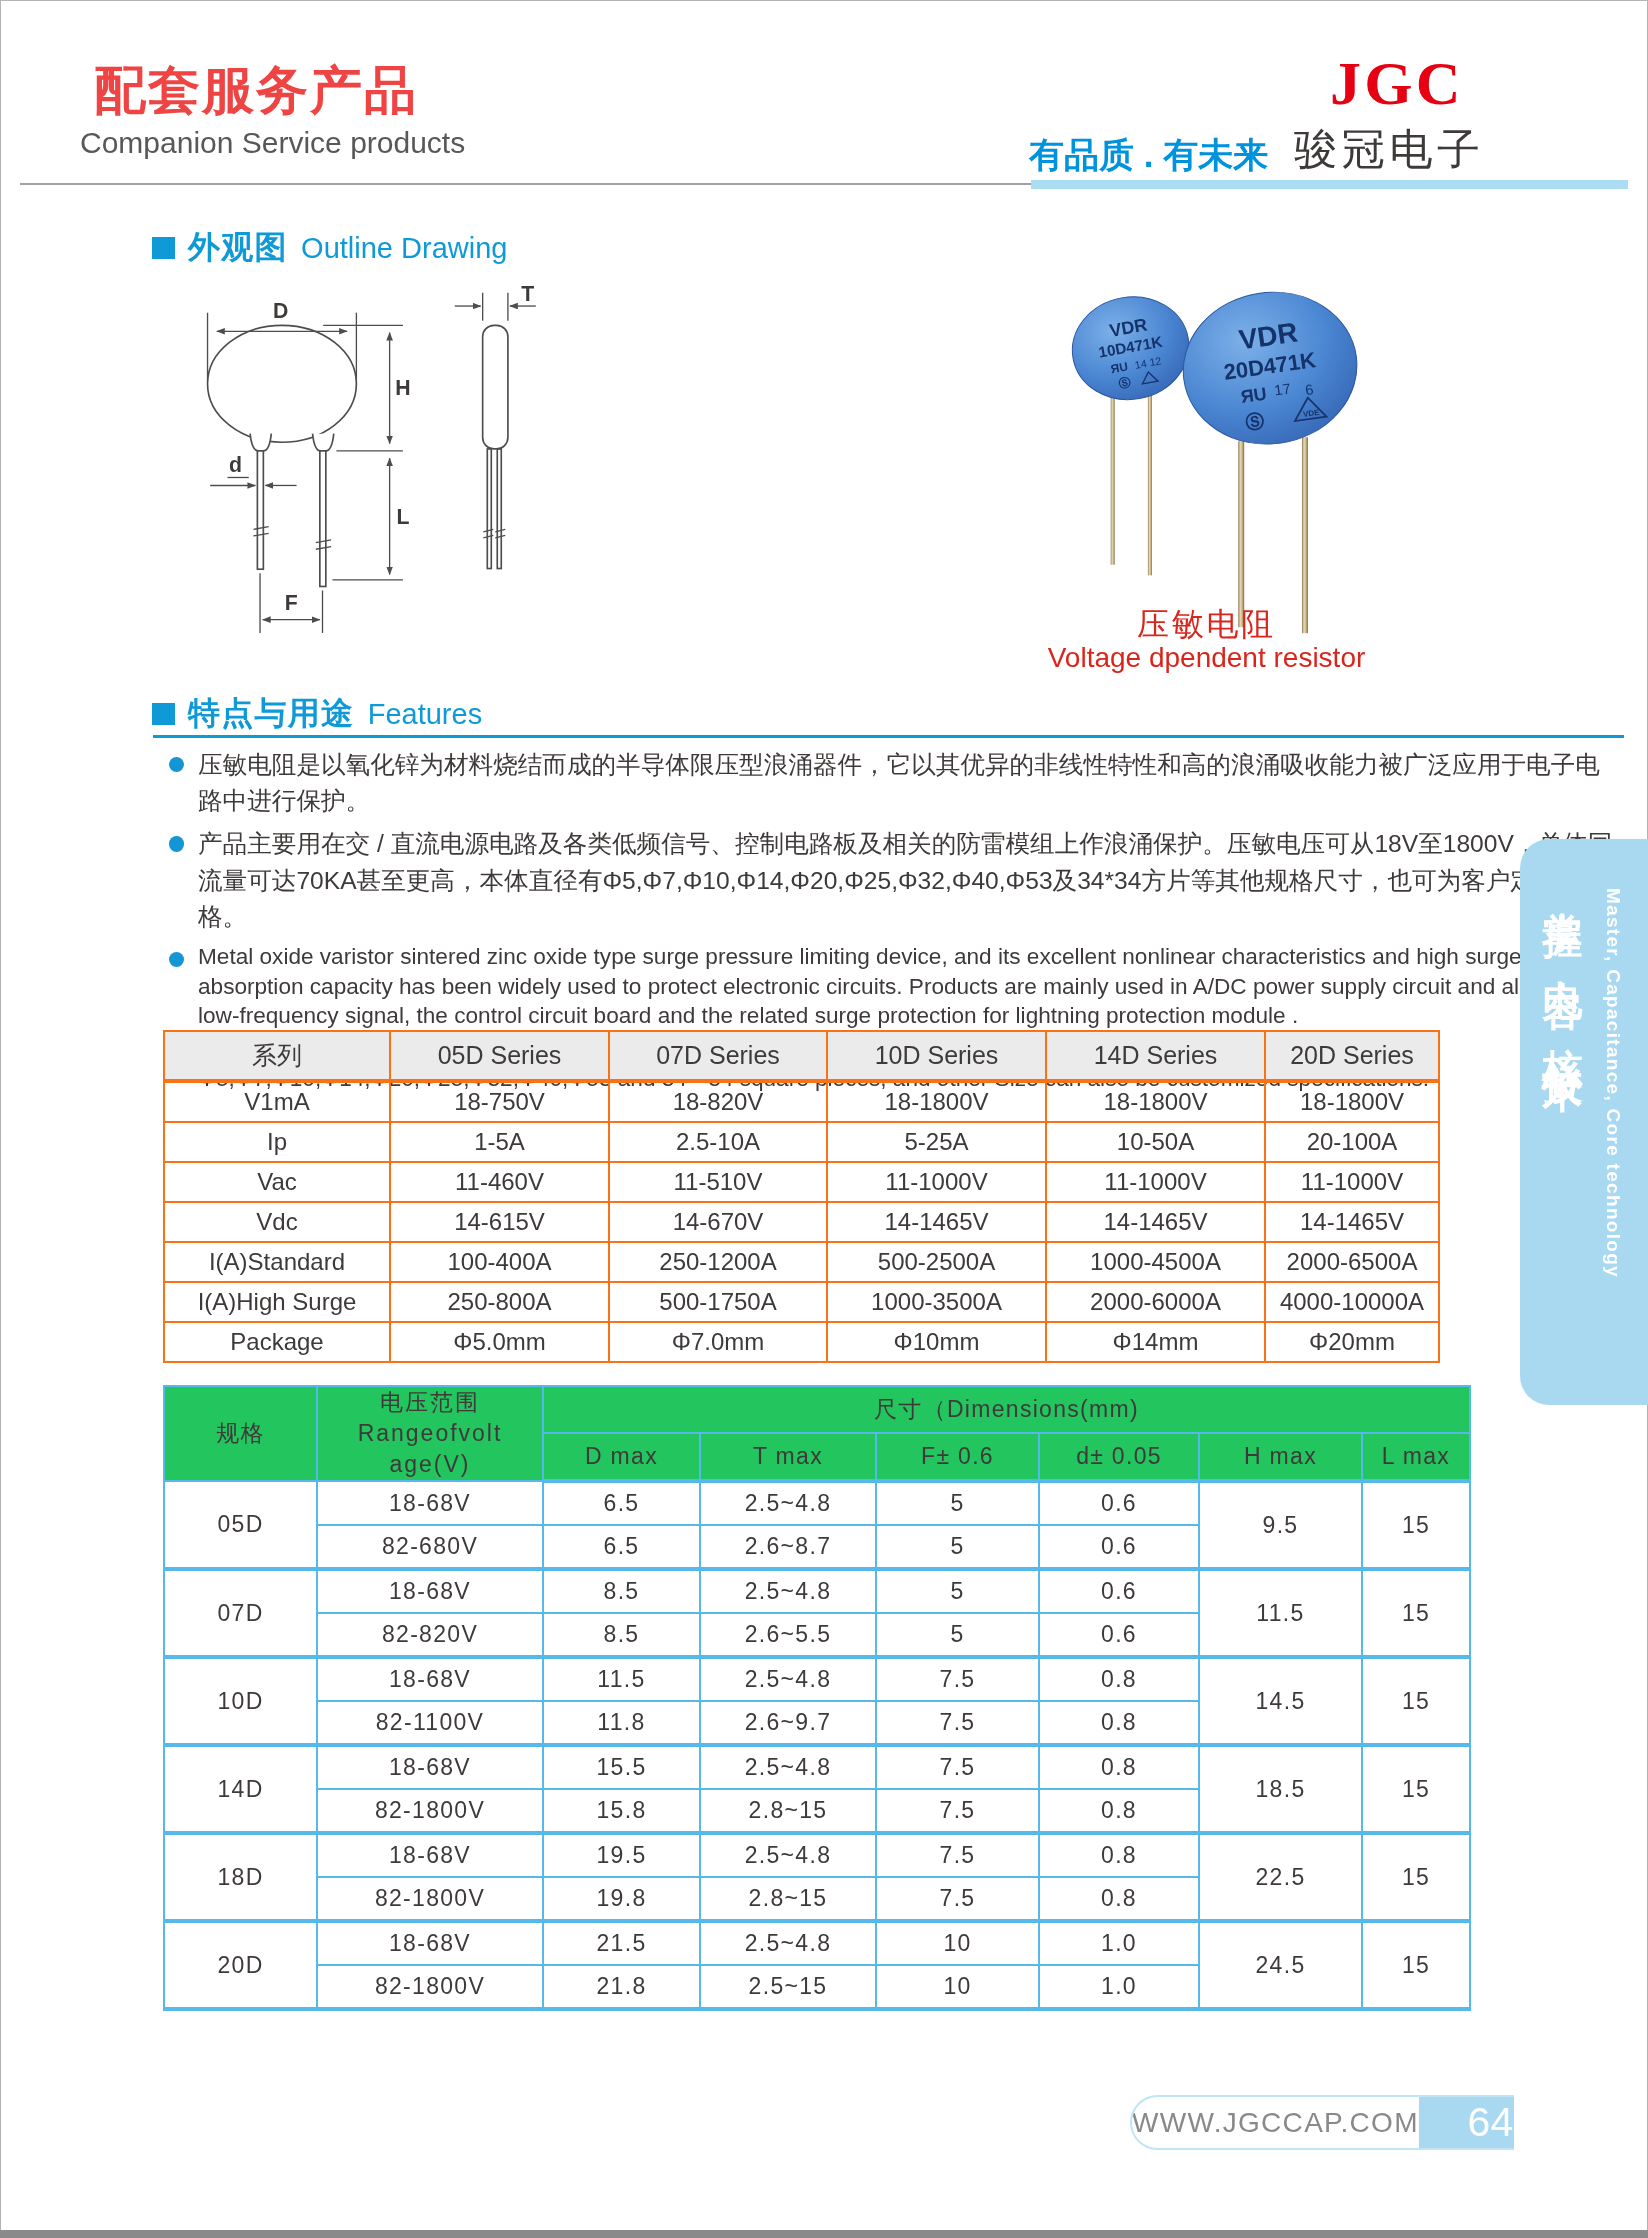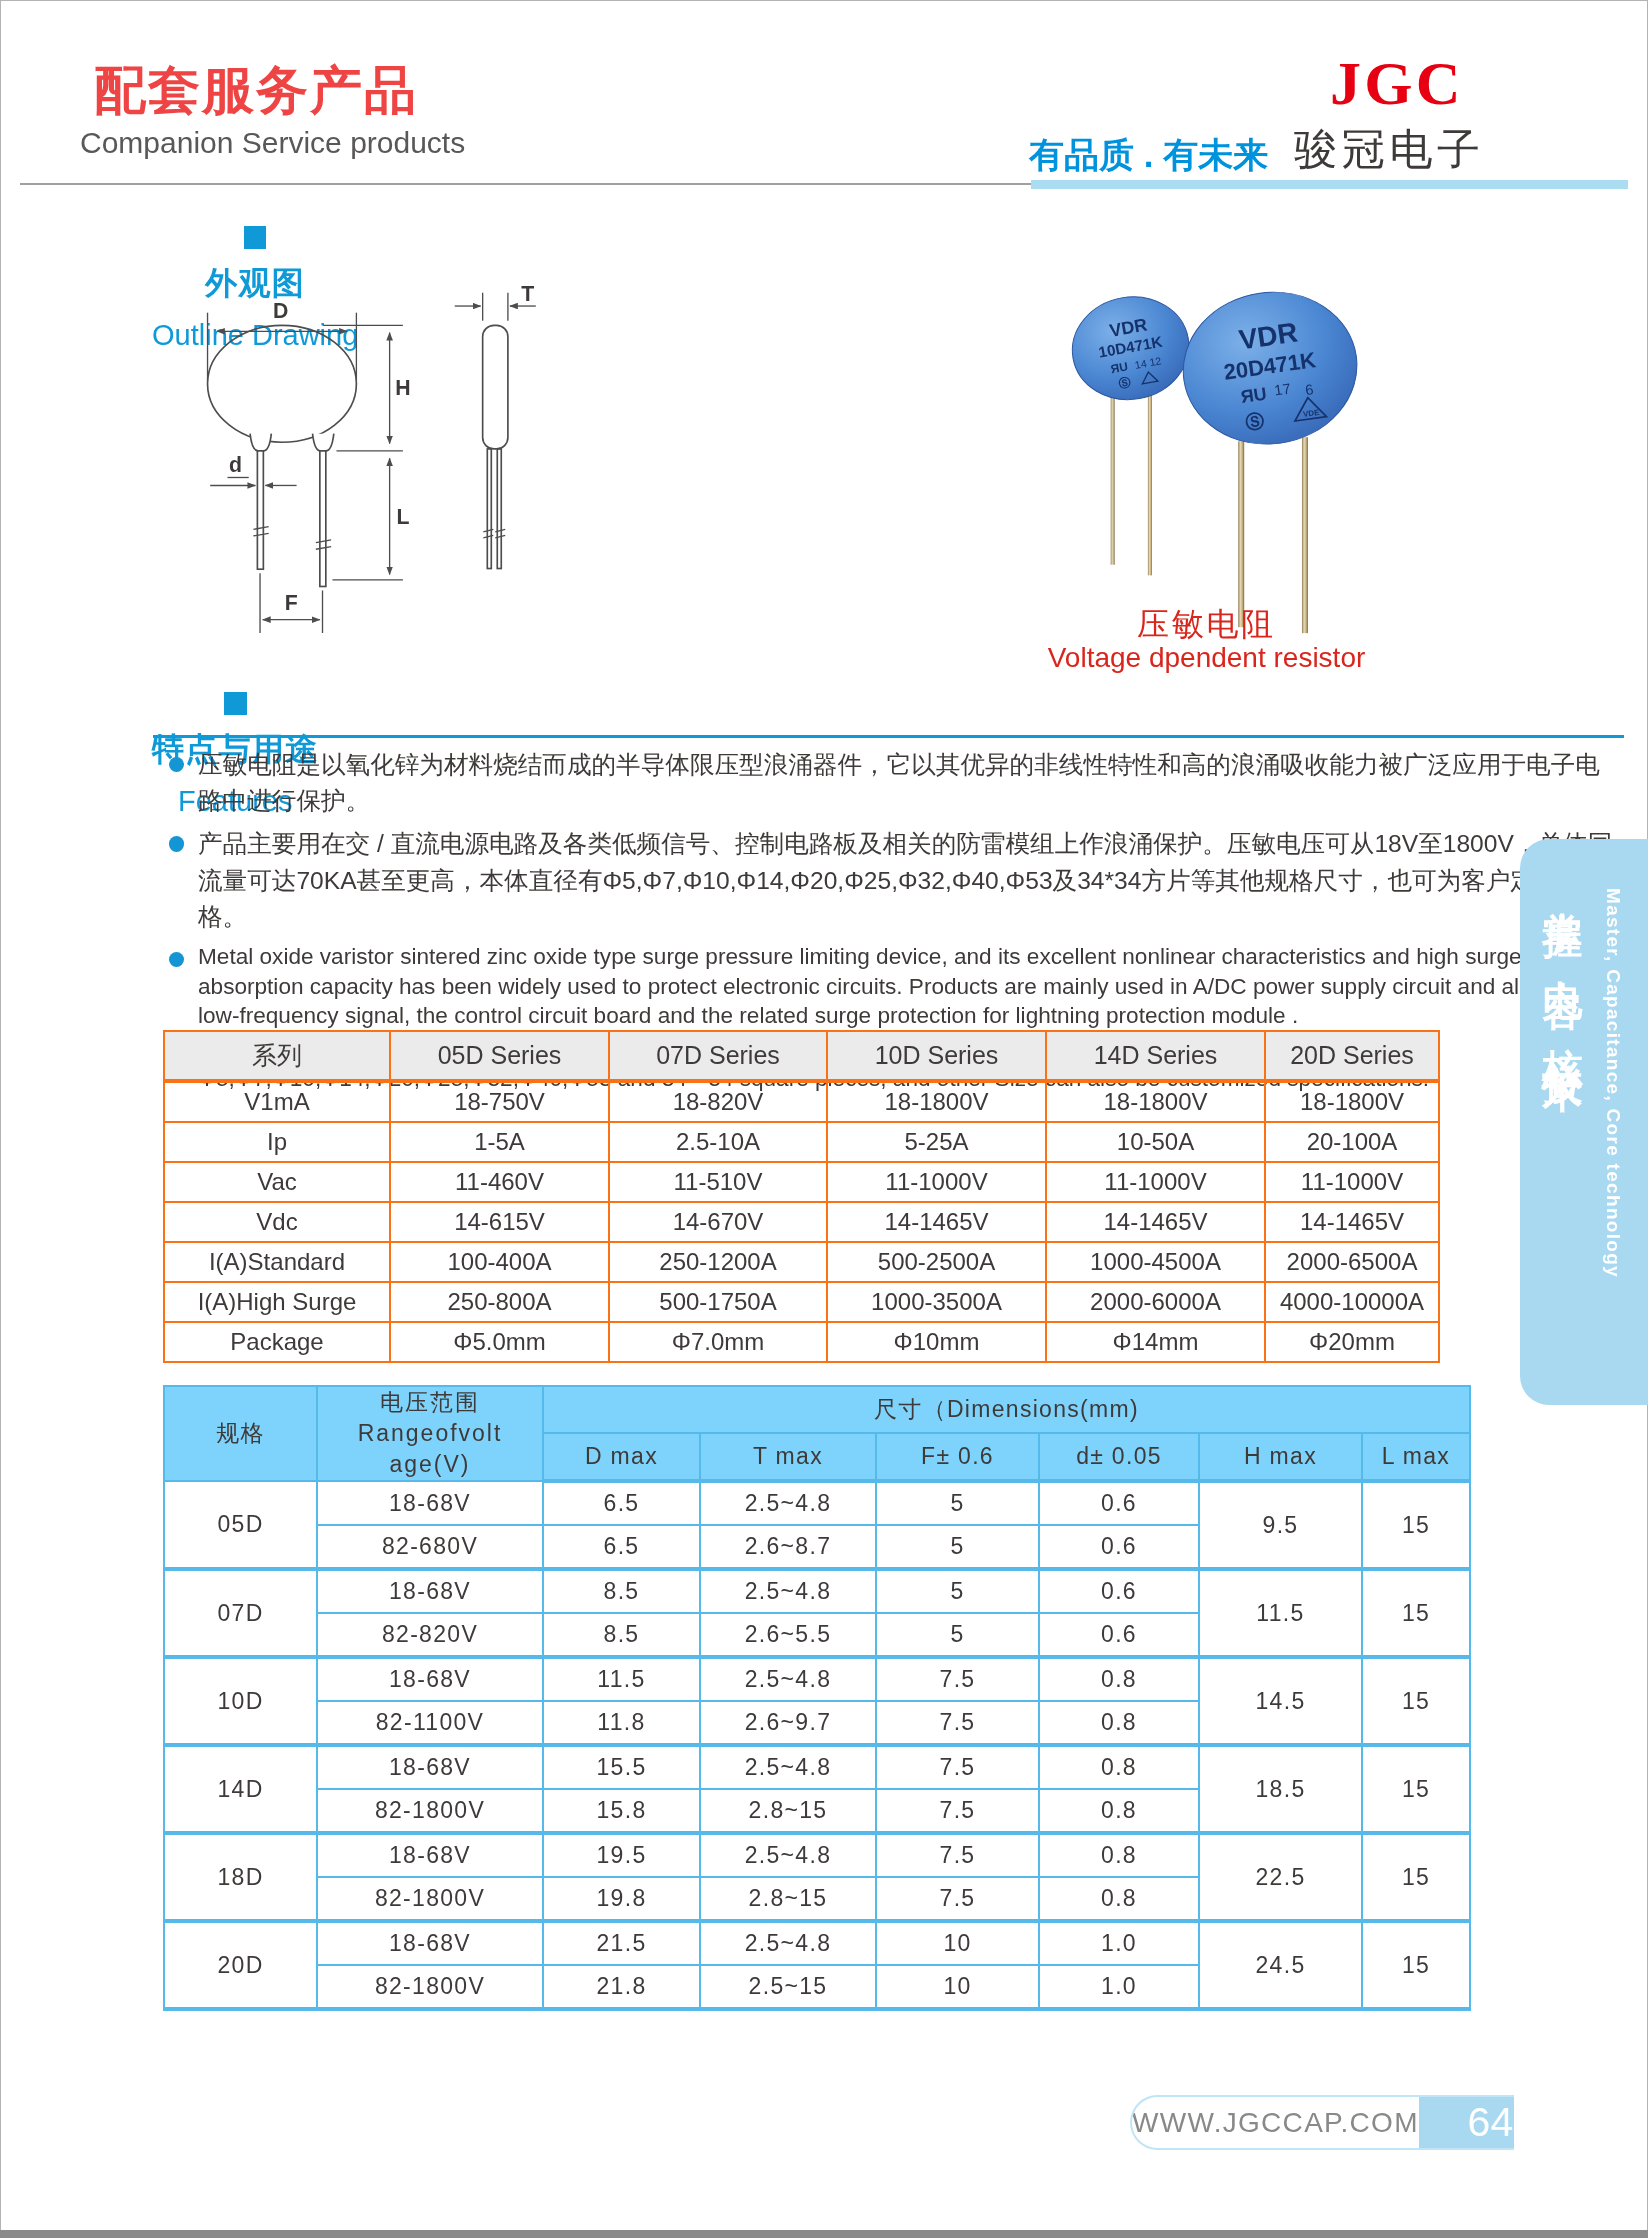--- a/index.html
+++ b/index.html
@@ -10,21 +10,21 @@
   
   .hdr-title { position:absolute; left:94px; top:56px; font-size:52px; font-weight:bold; color:#ef4444; letter-spacing:2px; }
   .hdr-sub   { position:absolute; left:80px; top:126px; font-size:30px; color:#595757; }
   .hdr-logo  { position:absolute; left:1330px; top:48px; font-family:"Liberation Serif","DejaVu Serif",serif; font-size:62px; font-weight:bold; color:#e60012; letter-spacing:3.3px; }
   .hdr-company { position:absolute; left:1294px; top:121px; font-size:43px; color:#3e3a39; letter-spacing:4.7px; }
   .hdr-slogan  { position:absolute; left:1029px; top:132px; font-size:35px; font-weight:bold; color:#0093dd; }
   .hdr-line-gray { position:absolute; left:20px; top:183px; width:1011px; height:2px; background:#9fa0a0; }
   .hdr-line-blue { position:absolute; left:1031px; top:180px; width:597px; height:8.6px; background:#aadcf2; }
 
   
-  .sec { position:absolute; display:flex; align-items:center; gap:13.3px; color:#0f9ad7;flex-direction:column; }
+  .sec { position:absolute; display:flex; align-items:center; gap:13.3px; color:#0f9ad7; }
   .sec .sq { width:22.6px; height:22.6px; background:#0f9ad7; flex:0 0 auto; }
   .sec .zh { font-size:32px; font-weight:bold; letter-spacing:1.3px; }
   .sec .en { font-size:29px; }
   .sec-outline { left:152px; top:226px; }
   .sec-features { left:152px; top:692px; }
   .features-rule { position:absolute; left:153px; top:735px; width:1471px; height:3.3px; background:#0f9ad7; }
 
   
   .draw-svg { position:absolute; left:169px; top:274px; }
   .photo-svg { position:absolute; left:1031px; top:263px; }
@@ -39,21 +39,21 @@
   .bullet.en { font-size:22.6px; line-height:1.30; margin-bottom:4px; }
 
   
   table { border-collapse:collapse; table-layout:fixed; color:#3e3a39; }
   .t1 { position:absolute; left:163px; top:1030px; width:1276px; }
   .t1 th,.t1 td { border:2px solid #f97316; text-align:center; font-size:24px; font-weight:normal; height:38px; padding:0; }
   .t1 thead th { background:#ebebeb; height:47px; font-size:25px; border-bottom-width:4px; }
 
   .t2 { position:absolute; left:163px; top:1385px; width:1306px; }
   .t2 th,.t2 td { border:2px solid #55b9e9; text-align:center; font-size:23px; font-weight:normal; padding:0; letter-spacing:1.3px; }
-  .t2 thead th { background:#7dd3fc; }
+  .t2 thead th { background:#22c55e; }
   .t2 .h-row1 th { height:44px; }
   .t2 .h-row2 th { height:44px; border-bottom-width:4px; }
   .t2 th.span2 { height:auto; }
   .t2 .vcol { line-height:1.35; letter-spacing:2px; }
   .t2 tbody td { height:41px; }
   .t2 td.gb, .t2 tr.gend td { border-bottom-width:4.7px; }
 
   
   .tab { position:absolute; left:1520px; top:839px; width:128px; height:566px; background:#a9d9f1; border-radius:29px 0 0 29px; }
   .tab .tzh { position:absolute; left:16px; top:41px; writing-mode:vertical-rl; text-orientation:upright; color:#ffffff; font-size:40px; font-weight:bold; letter-spacing:8px; }

